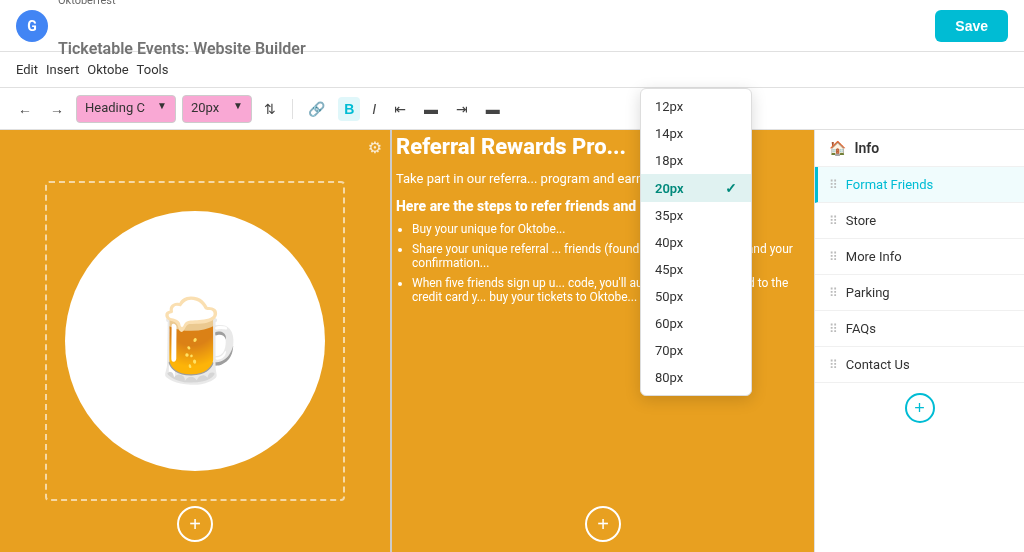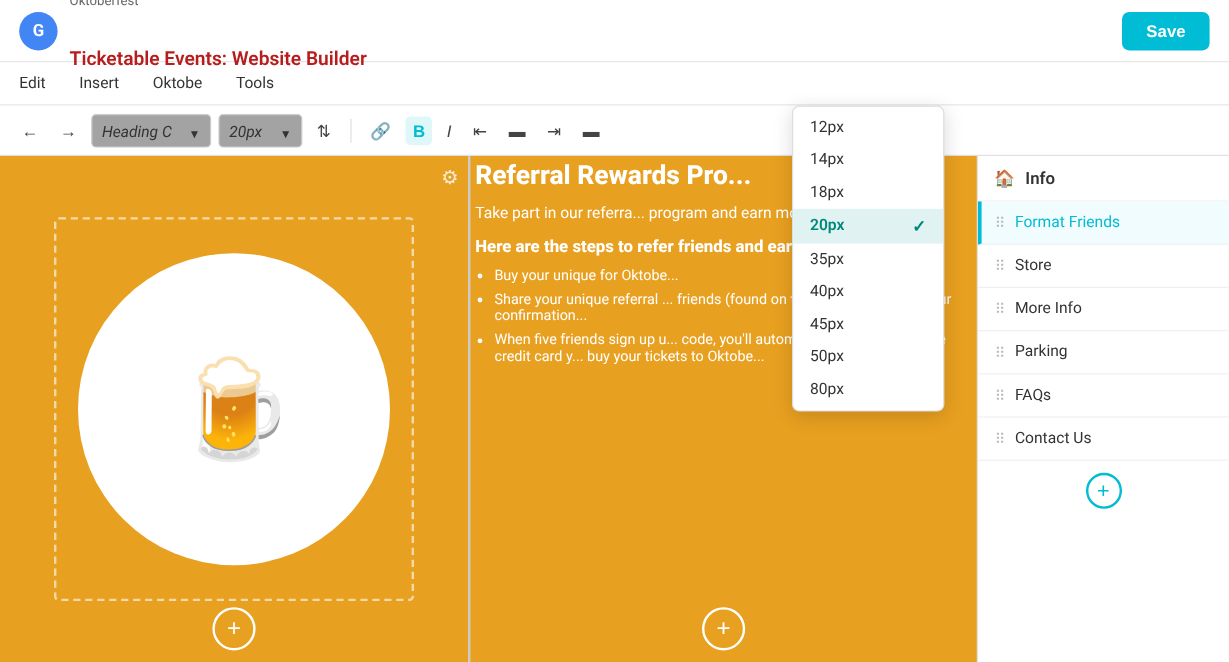--- a/index.html
+++ b/index.html
@@ -12,52 +12,52 @@
       border-bottom: 1px solid #e0e0e0;
     }
     .topbar-left { display: flex; align-items: center; gap: 10px; }
     .topbar-logo {
       width: 32px; height: 32px; background: #4285f4; border-radius: 50%;
       display: flex; align-items: center; justify-content: center;
       color: #fff; font-weight: bold; font-size: 14px;
     }
     .topbar-title-group { display: flex; flex-direction: column; }
     .topbar-subtitle { font-size: 11px; color: #666; }
-    .topbar-title { font-size: 16px; font-weight: 600; color: #b91c1c; margin-top: 32px; }
+    .topbar-title { font-size: 16px; font-weight: 600; color: #737373; margin-top: 32px; }
     .topbar-right { display: flex; align-items: center; gap: 8px; }
     .btn-save {
       background: #00bcd4; color: #fff; border: none; border-radius: 6px;
       padding: 8px 20px; font-size: 14px; font-weight: 600; cursor: pointer;
     }
 
     
     .menubar {
       display: flex; align-items: center;
       background: #fff; height: 36px; padding: 0 16px;
-      border-bottom: 1px solid #e0e0e0; gap: 28px;
+      border-bottom: 1px solid #e0e0e0; gap: 8px;
     }
     .menubar-item { font-size: 13px; color: #333; cursor: pointer; padding: 4px 0; }
 
     
     .toolbar {
       display: flex; align-items: center;
       background: #fff; height: 42px; padding: 0 12px;
       border-bottom: 1px solid #e0e0e0; gap: 6px;
     }
     .toolbar-btn {
       background: none; border: none; cursor: pointer;
       padding: 4px 6px; border-radius: 4px; font-size: 14px; color: #444;
       display: flex; align-items: center; justify-content: center;
     }
     .toolbar-btn.active { background: #e0f7fa; color: #00bcd4; }
     .toolbar-select {
       border: 1px solid #ccc; border-radius: 4px;
       padding: 4px 8px; font-size: 13px; color: #333;
-      background: #a3a3a3; cursor: pointer; height: 28px;
-      display: flex; align-items: flex-end; gap: 4px; min-width: 100px; font-style: italic;
+      background: #f9a8d4; cursor: pointer; height: 28px;
+      display: flex; align-items: flex-start; gap: 4px; min-width: 100px;
     }
     .toolbar-select-size {
       min-width: 70px;
     }
     .toolbar-divider { width: 1px; height: 20px; background: #e0e0e0; margin: 0 4px; }
 
     
     .main { display: flex; height: calc(552px - 52px - 36px - 42px); }
 
     
@@ -134,24 +134,24 @@
     .sidebar-add-btn {
       width: 30px; height: 30px; border-radius: 50%;
       background: #fff; border: 2px solid #00bcd4; color: #00bcd4;
       font-size: 18px; display: flex; align-items: center; justify-content: center;
       cursor: pointer; margin: 10px auto;
     }
     .home-icon { font-size: 14px; color: #555; }
 
     
     .dropdown-overlay {
-      position: fixed; top: 88px; left: 660px;
+      position: fixed; top: 88px; left: 640px;
       background: #fff; border: 1px solid #ddd;
       border-radius: 6px; box-shadow: 0 4px 16px rgba(0,0,0,0.15);
-      z-index: 100; width: 127px; padding: 4px 0;
+      z-index: 100; width: 112px; padding: 4px 0;
     }
     .dropdown-item {
       padding: 6px 14px; font-size: 13px; color: #333;
       cursor: pointer; display: flex; align-items: center; justify-content: space-between;
     }
     .dropdown-item.selected { background: #e0f2f1; color: #00897b; font-weight: 600; }
     .check-mark { color: #00897b; font-size: 14px; }
   </style>
 </head>
 <body>
@@ -265,14 +265,16 @@
 
 <div class="dropdown-overlay" id="font-size-dropdown">
 <div class="dropdown-item">12px</div>
     <div class="dropdown-item">14px</div>
     <div class="dropdown-item">18px</div>
     <div class="dropdown-item selected">20px<span class="check-mark">✓</span></div>
     <div class="dropdown-item">35px</div>
     <div class="dropdown-item">40px</div>
     <div class="dropdown-item">45px</div>
     <div class="dropdown-item">50px</div>
+    <div class="dropdown-item">60px</div>
+    <div class="dropdown-item">70px</div>
     <div class="dropdown-item">80px</div>
   </div>
 
 </body></html>

